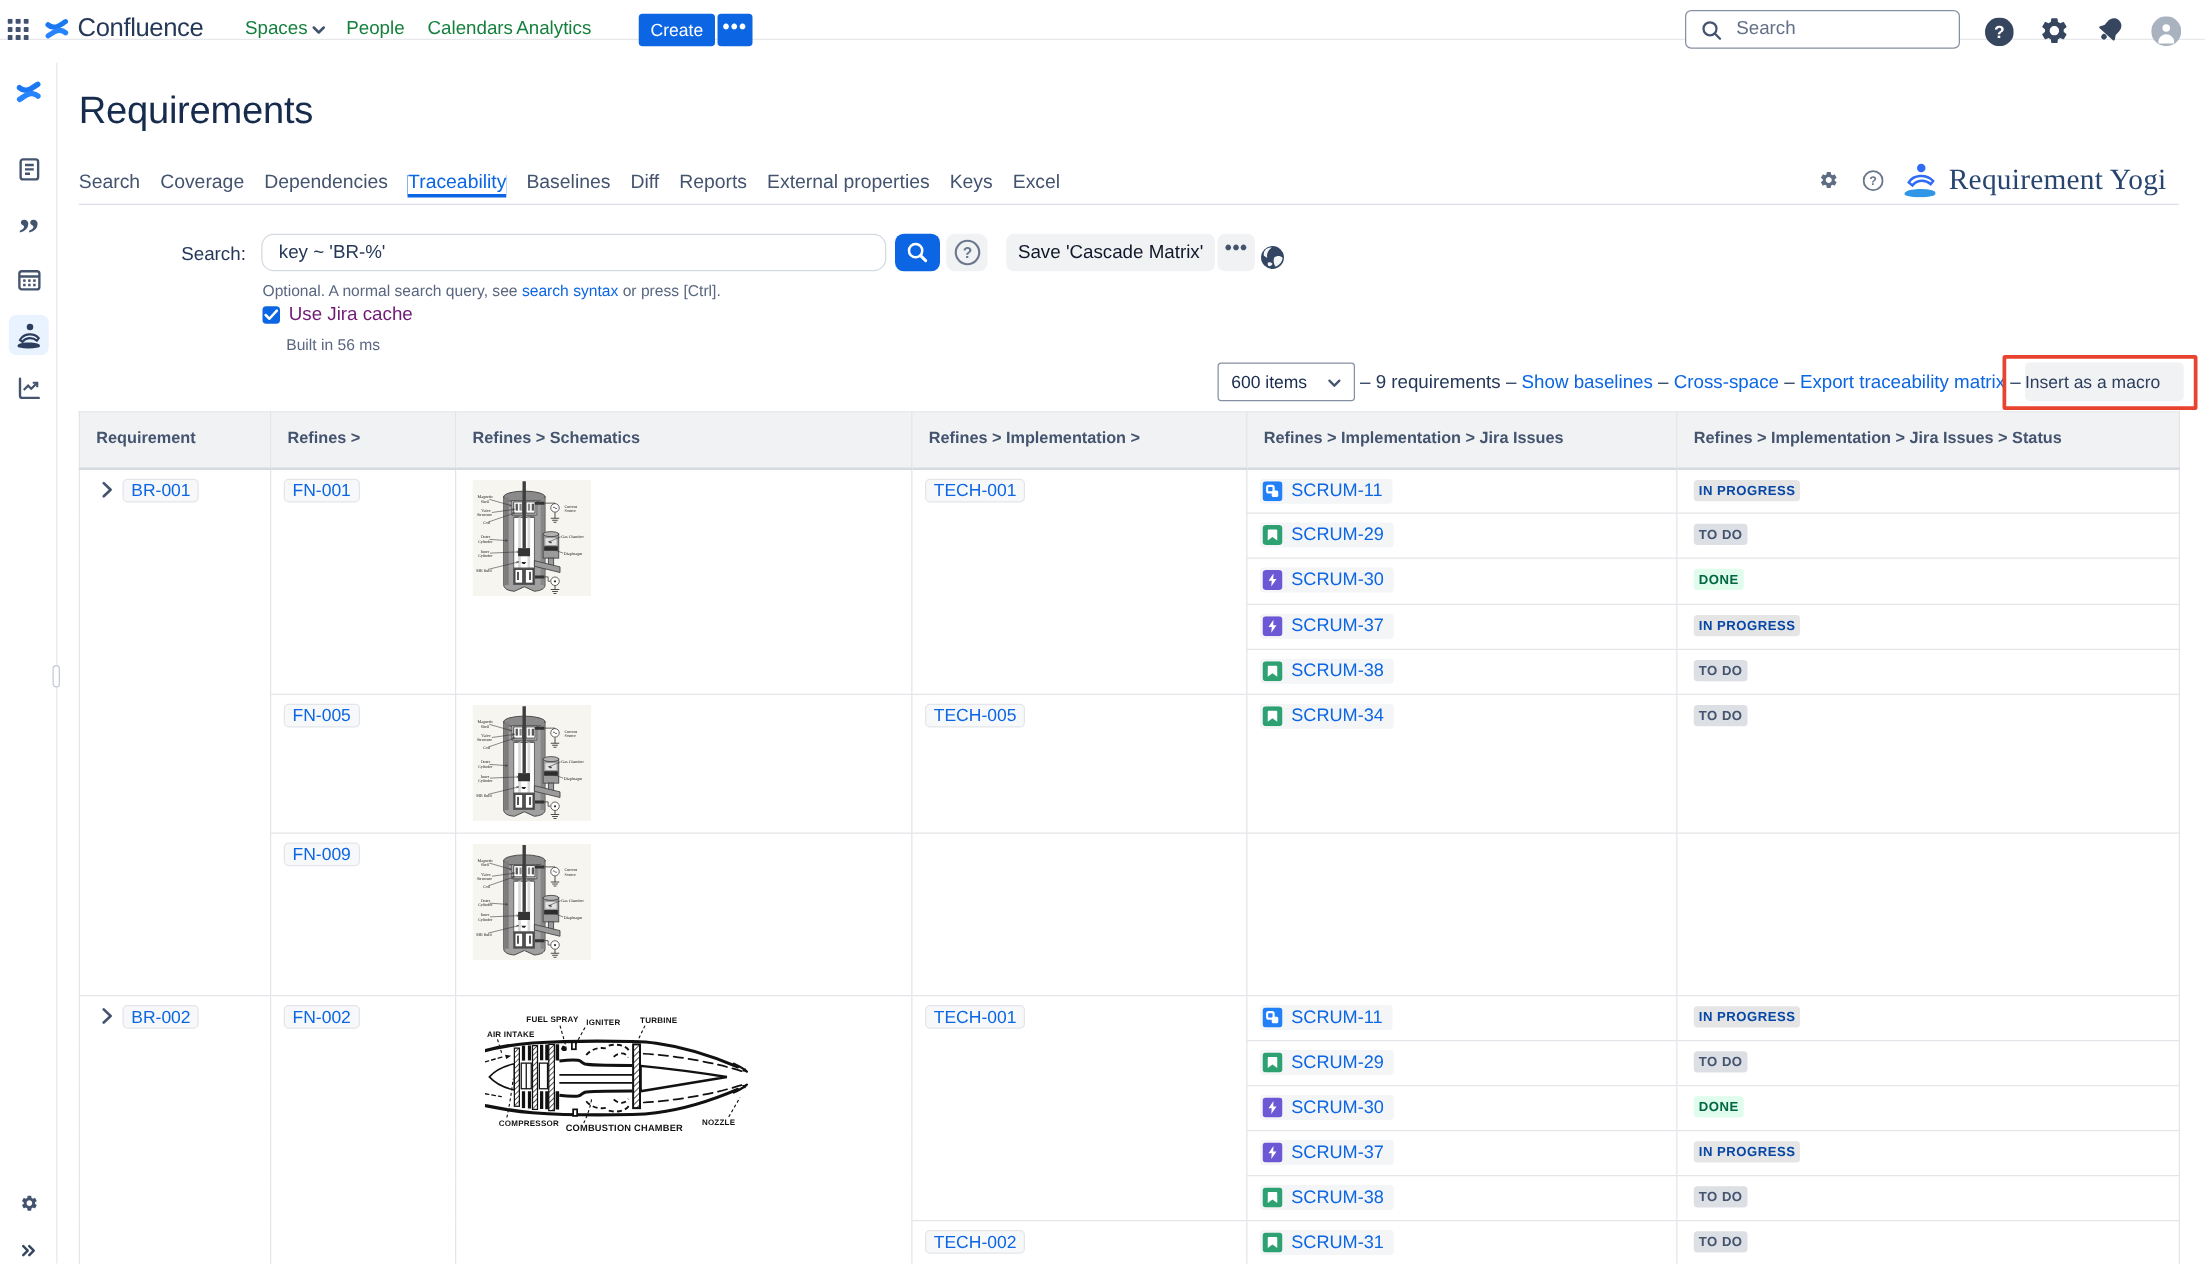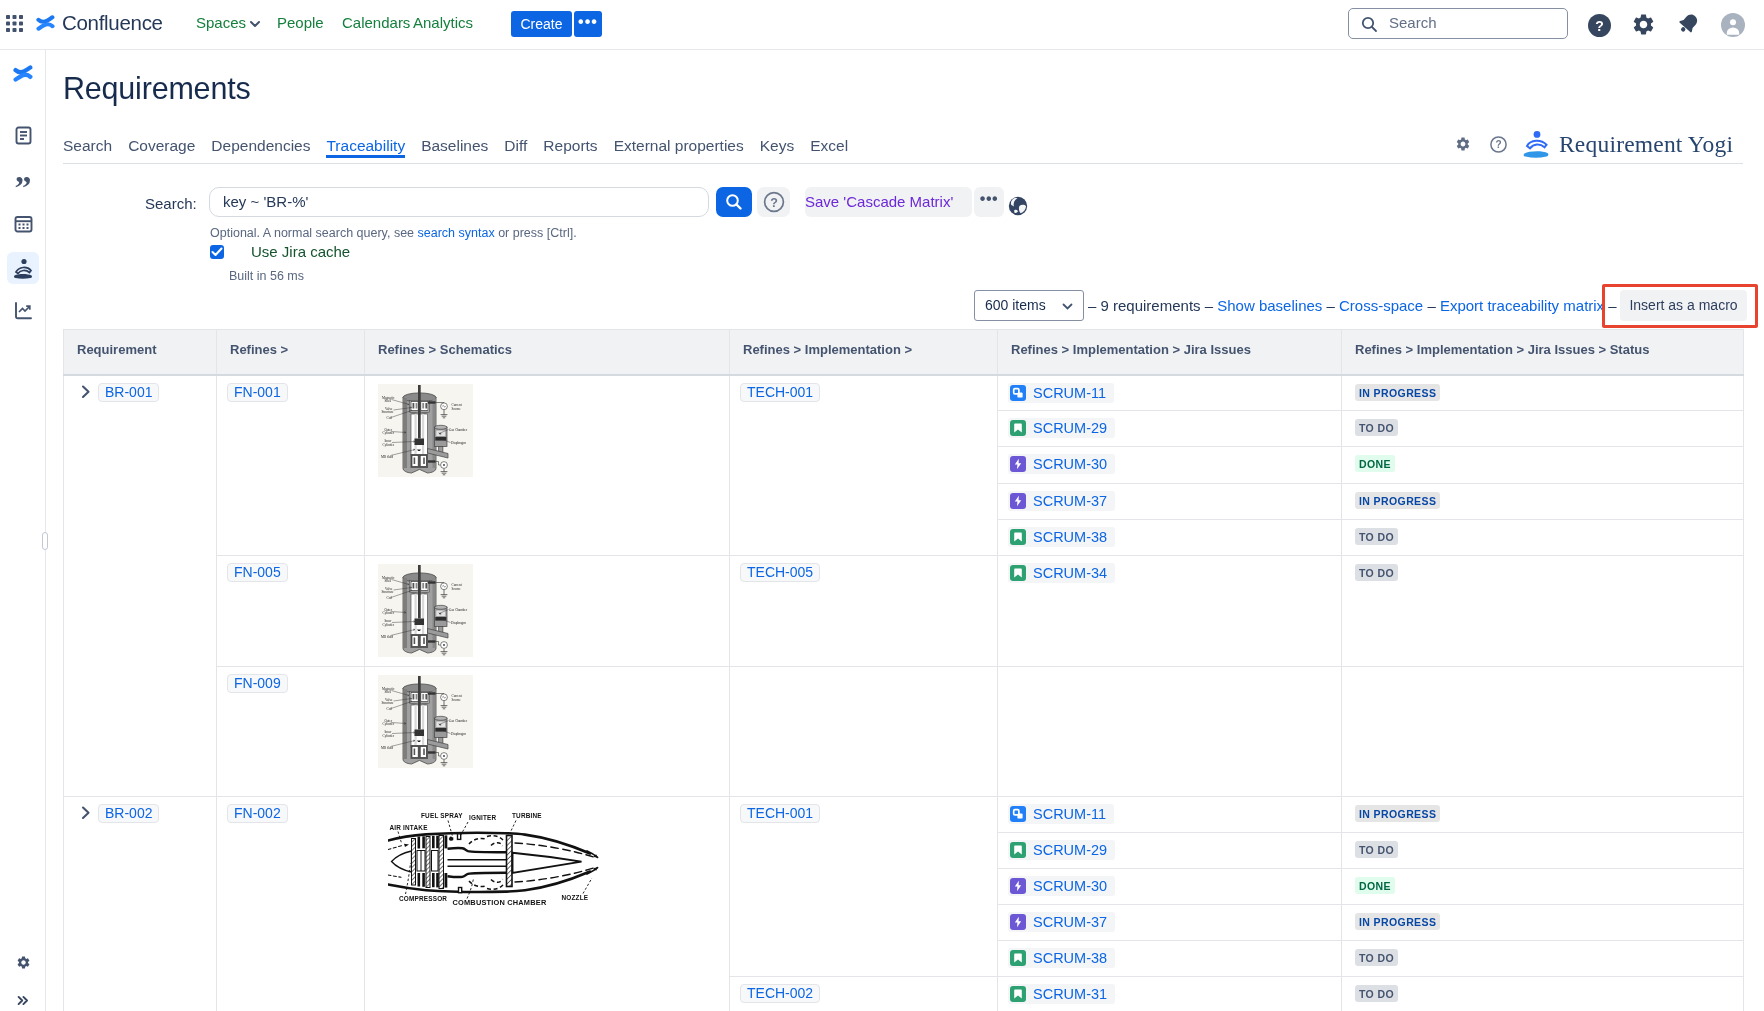--- a/index.html
+++ b/index.html
@@ -1,20 +1,20 @@
 <!DOCTYPE html>
 <html><head>
 <meta charset="utf-8">
 <style>
   * { box-sizing: border-box; margin: 0; padding: 0; }
   html,body { width:1764px; height:1011px; overflow:hidden; }
   body { position:relative; background:#fff; font-family:"Liberation Sans", sans-serif; color:#172B4D; }
   .abs { position:absolute; }
   
-  .topnav { position:absolute; left:0; top:0; width:1764px; height:50px; background:#fff; border-bottom:1px solid #E6E8EC; }
+  .topnav { position:absolute; left:0; top:0; width:1764px; height:32px; background:#fff; border-bottom:1px solid #E6E8EC; }
   .nav-item { font-size:15px; color:#15803d; font-weight:500; }
   .btn-create { position:absolute; left:511px; top:11px; width:61px; height:26px; background:#0C66E4; color:#fff; border-radius:3px; font-size:14px; font-weight:500; text-align:center; line-height:26px; }
   .btn-dots { position:absolute; left:574px; top:11px; width:28px; height:26px; background:#0C66E4; color:#fff; border-radius:3px; text-align:center; line-height:22px; font-weight:700; letter-spacing:1px; }
   .nav-search { position:absolute; left:1348px; top:8px; width:220px; height:31px; border:1px solid #8590A2; border-radius:5px; background:#fff; }
   .nav-search span { position:absolute; left:40px; top:5px; color:#626F86; font-size:15px; }
   
   .sidebar { position:absolute; left:0; top:50px; width:46px; height:961px; background:#fff; border-right:1px solid #E6E8EC; }
   .side-ic { position:absolute; left:7px; width:32px; height:32px; display:flex; align-items:center; justify-content:center; }
   .side-ic.active { background:#E9F2FF; border-radius:6px; }
   
@@ -23,33 +23,33 @@
   .tabs .tab { margin-right:16px; height:18px; }
   .tabs .tab.active { color:#0C66E4; box-shadow:0 3px 0 0 #0C66E4; }
   .tabrule { position:absolute; left:63px; top:163px; width:1680px; height:1px; background:#DCDFE4; }
   .ryhead { position:absolute; top:128px; left:1455px; height:32px; display:flex; align-items:center; }
   .rytext { font-family:"Liberation Serif", serif; font-size:23.5px; color:#27456F; margin-left:8px; letter-spacing:0.2px;}
   
   .lbl-search { position:absolute; left:145px; top:195px; font-size:15px; color:#253858; }
   .inp-search { position:absolute; left:209px; top:187px; width:500px; height:30px; border:1px solid #D5D9E0; border-radius:10px; background:#fff; font-size:15px; color:#253858; padding-left:13px; line-height:28px;}
   .btn-find { position:absolute; left:716px; top:187px; width:36px; height:30px; background:#0C66E4; border-radius:7px; display:flex; align-items:center; justify-content:center; }
   .btn-qm { position:absolute; left:757px; top:187px; width:33px; height:30px; background:#F1F2F4; border-radius:7px; display:flex; align-items:center; justify-content:center; }
-  .btn-save { position:absolute; left:805px; top:187px; width:167px; height:30px; background:#F1F2F4; border-radius:6px; font-size:15px; color:#6d28d9; text-align:left; line-height:30px; }
+  .btn-save { position:absolute; left:805px; top:187px; width:167px; height:30px; background:#F1F2F4; border-radius:6px; font-size:15px; color:#0f172a; text-align:center; line-height:30px; }
   .btn-more { position:absolute; left:974px; top:187px; width:30px; height:30px; background:#F1F2F4; border-radius:6px; color:#44546F; text-align:center; line-height:24px; font-weight:700; letter-spacing:0.5px;}
   .hint { position:absolute; left:210px; top:226px; font-size:12.5px; color:#596780; }
   .hint a { color:#0C66E4; text-decoration:none; }
   .cb { position:absolute; left:210px; top:245px; width:14px; height:14px; background:#0C66E4; border-radius:3px; }
   .cb svg { position:absolute; left:1px; top:2px;}
-  .cb-label { position:absolute; left:231px; top:243px; font-size:15px; color:#14532d;margin-left:20px; }
+  .cb-label { position:absolute; left:231px; top:243px; font-size:15px; color:#701a75; }
   .built { position:absolute; left:229px; top:269px; font-size:12.5px; color:#596780; }
   
   .sel-items { position:absolute; left:974px; top:290px; width:110px; height:31px; border:1px solid #8590A2; border-radius:3px; background:#fff; font-size:14px; color:#172B4D; line-height:29px; padding-left:10px; }
   .ctrl-text { position:absolute; left:1088px; top:297px; font-size:15px; color:#253858; white-space:nowrap; }
   .ctrl-text a { color:#0C66E4; text-decoration:none; }
-  .btn-insert { position:absolute; left:1620px; top:290px; width:127px; height:31px; background:#F1F2F4; border-radius:4px; font-size:14px; color:#2C3E5D; text-align:center; line-height:31px; }
+  .btn-insert { position:absolute; left:1620px; top:290px; width:127px; height:31px; background:#F1F2F4; border-radius:4px; font-size:14px; color:#2C3E5D; line-height:31px; }
   .redbox { position:absolute; left:1602px; top:284px; width:156px; height:44px; border:3px solid #E8432E; border-radius:2px; }
   
   table.trace { position:absolute; left:63px; top:329px; border-collapse:collapse; table-layout:fixed; width:1680px; }
   table.trace th, table.trace td { border:1px solid #E3E5E9; vertical-align:top; text-align:left; }
   table.trace th { background:#F1F2F4; font-size:13px; font-weight:700; color:#44546F; height:45px; padding:12px 0 0 13px; border-bottom:2px solid #D5D9E0;}
   table.trace td { padding:7px 0 0 10px; }
   tr.sub { height:36px; }
   .chip { display:inline-block; background:#F7F8F9; border:1px solid #E3E5E9; border-radius:4px; color:#0C66E4; font-size:14px; padding:0px 6px 1px 6px; line-height:16px; }
   .jchip { display:inline-flex; align-items:center; background:#F4F5F7; border-radius:3px; color:#0C66E4; font-size:14.5px; padding:2px 8px 2px 2px; line-height:16px; height:20px;justify-content:flex-end;}
   .jchip svg { margin-right:7px; }

